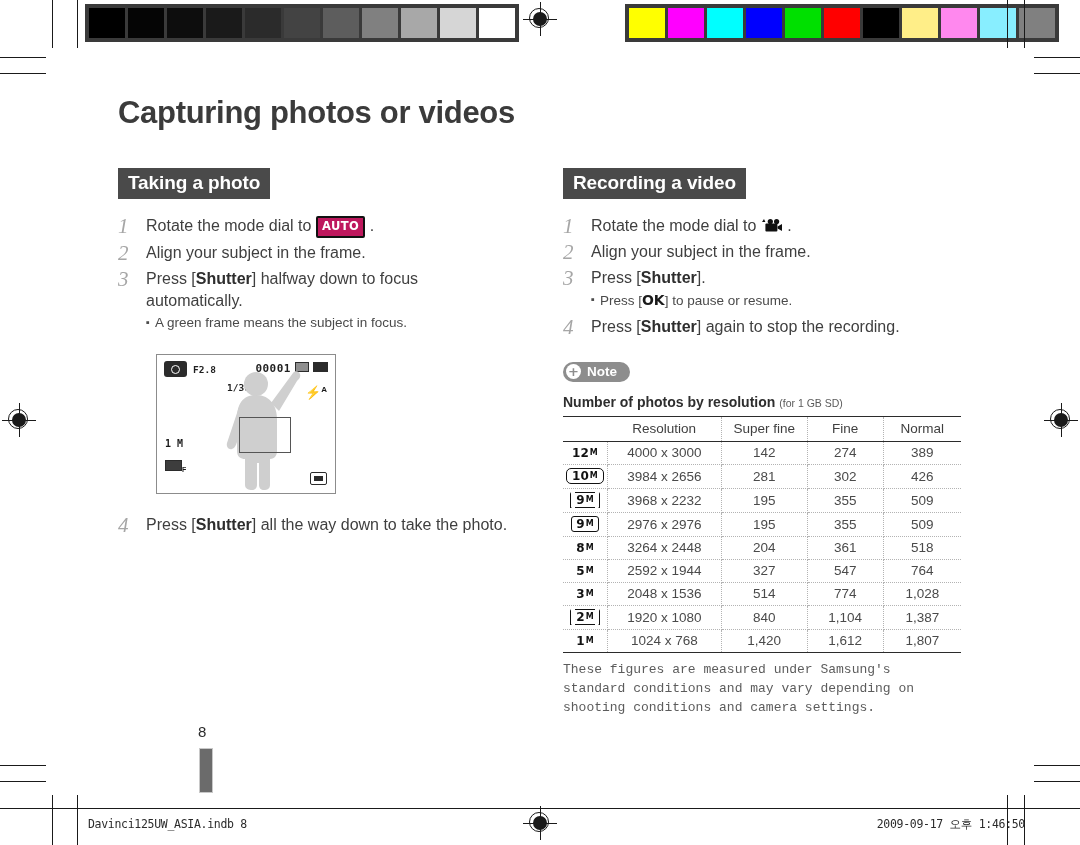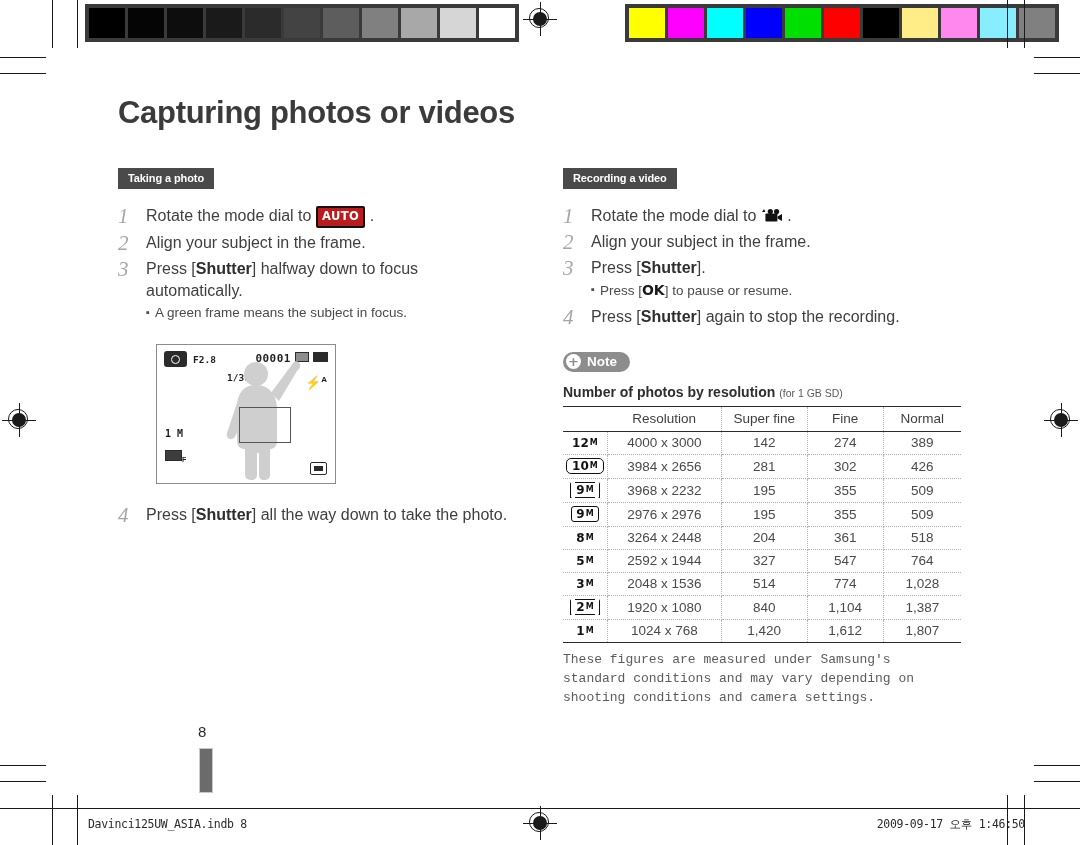--- a/index.html
+++ b/index.html
@@ -34,21 +34,21 @@
     font-size:31px;font-weight:bold;color:#3b3b3b;margin:0;
     letter-spacing:-0.3px;line-height:1.1;
   }
 
   .cols{display:flex;margin-top:38px;}
   .col-left{width:400px;}
   .col-right{width:400px;margin-left:45px;}
 
   .section-tag{
     display:inline-block;background:#4a4a4a;color:#ffffff;
-    font-size:11px;font-weight:bold;padding:4px 10px 5px 10px;
+    font-size:19px;font-weight:bold;padding:4px 10px 5px 10px;
     letter-spacing:-0.1px;
   }
 
   ol.steps{list-style:none;margin:16px 0 0 0;padding:0;}
   ol.steps li{
     display:flex;margin-bottom:4px;font-size:16px;color:#3f3f3f;
     line-height:1.33;
   }
   ol.steps li .num{
     width:28px;flex:none;font-size:21px;color:#a6a6a6;
@@ -57,21 +57,21 @@
   }
   ol.steps li .txt{flex:1;}
   .sub{
     font-size:13.5px;color:#4a4a4a;margin-top:3px;display:flex;
   }
   .sub .bullet{margin-right:5px;font-size:11px;line-height:1.5;}
   b{font-weight:bold;color:#2e2e2e;}
 
   
   .chip-auto{
-    display:inline-block;background:#b91c1c;color:#fff;font-weight:bold;
+    display:inline-block;background:#be185d;color:#fff;font-weight:bold;
     font-size:11.5px;padding:1px 4px 2px 4px;letter-spacing:0.5px;
     border:2px solid #111;border-radius:2px;vertical-align:1px;
     font-family:"DejaVu Sans", sans-serif;
   }
   .chip-ok{
     display:inline-block;font-weight:bold;font-size:14px;color:#1a1a1a;
     font-family:"DejaVu Sans", sans-serif;vertical-align:0px;
   }
   .icon-movie{display:inline-block;vertical-align:-2px;margin:0 1px;}
 

